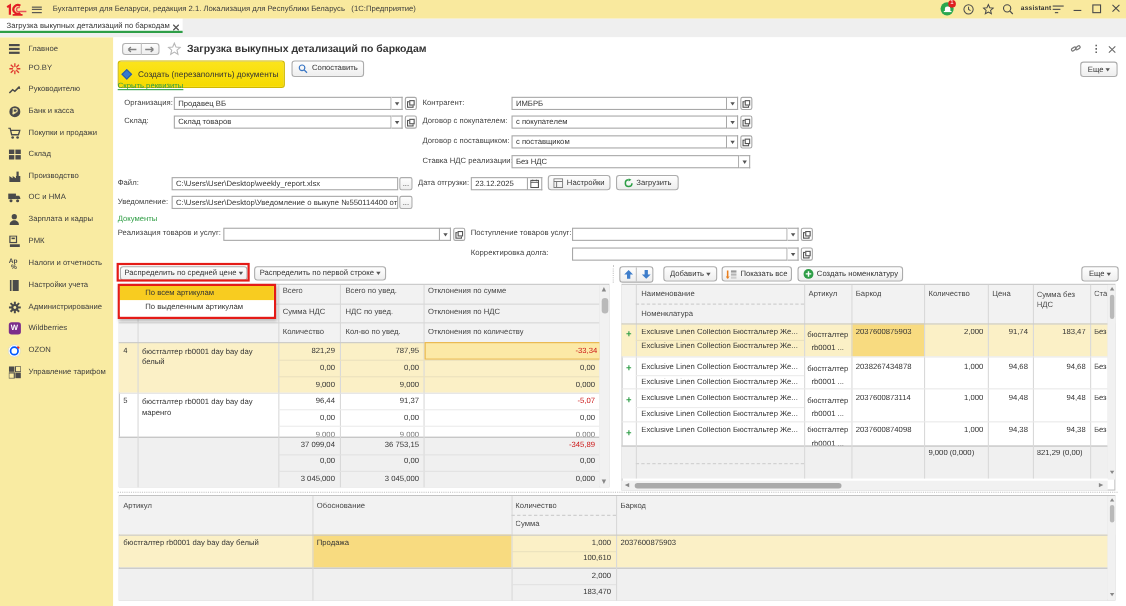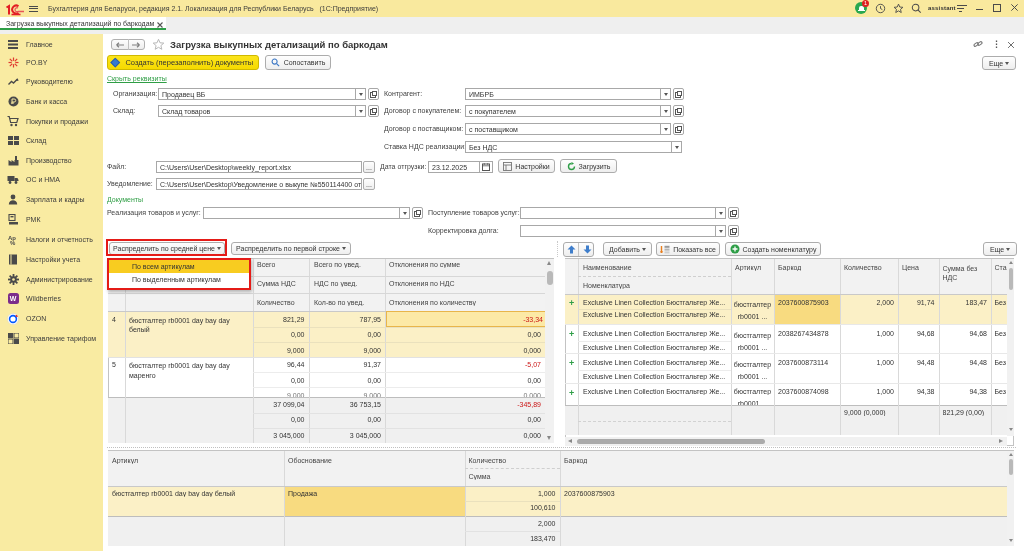--- a/index.html
+++ b/index.html
@@ -272,21 +272,21 @@
       <g fill="none" stroke="#777" stroke-width="1.1">
         <rect x="0.8" y="3.4" width="4.6" height="2.4" rx="1.2" transform="rotate(-35 3 4.5)"></rect>
         <rect x="4.6" y="2.2" width="4.6" height="2.4" rx="1.2" transform="rotate(-35 7 3.5)"></rect>
       </g>
     </svg>
 <div class="abs" style="left:992px;top:39px;font-size:9px;color:#555;font-weight:bold;">⋮</div>
 <svg class="abs" style="left:1007px;top:40.5px;" width="8" height="8" viewBox="0 0 9 9">
       <path d="M1.2 1.2 L7.8 7.8 M7.8 1.2 L1.2 7.8" stroke="#6a6a6a" stroke-width="1.1"></path>
     </svg>
 
-<div class="btn" style="left:107px;top:55px;width:152px;height:15px;background:linear-gradient(#fbe41c,#f6da00);border-color:#cfb800;font-size:7.5px;">
+<div class="btn" style="left:107px;top:55px;width:152px;height:25px;background:linear-gradient(#fbe41c,#f6da00);border-color:#cfb800;font-size:7.5px;">
   <span style="display:inline-block;width:4.5px;height:4.5px;background:#3579cf;transform:rotate(45deg);margin-right:7px;margin-left:-1px;border:1px solid #2c5ea3;"></span>
   Создать (перезаполнить) документы
 </div>
 <div class="btn" style="left:265px;top:55px;width:66px;height:15px;">
   <svg width="9" height="9" viewBox="0 0 10 10" style="margin-right:4px;">
         <circle cx="4" cy="4" r="2.8" fill="none" stroke="#3a76c4" stroke-width="1.2"></circle>
         <line x1="6.2" y1="6.2" x2="9" y2="9" stroke="#3a76c4" stroke-width="1.3"></line>
       </svg>
   Сопоставить
 </div>

